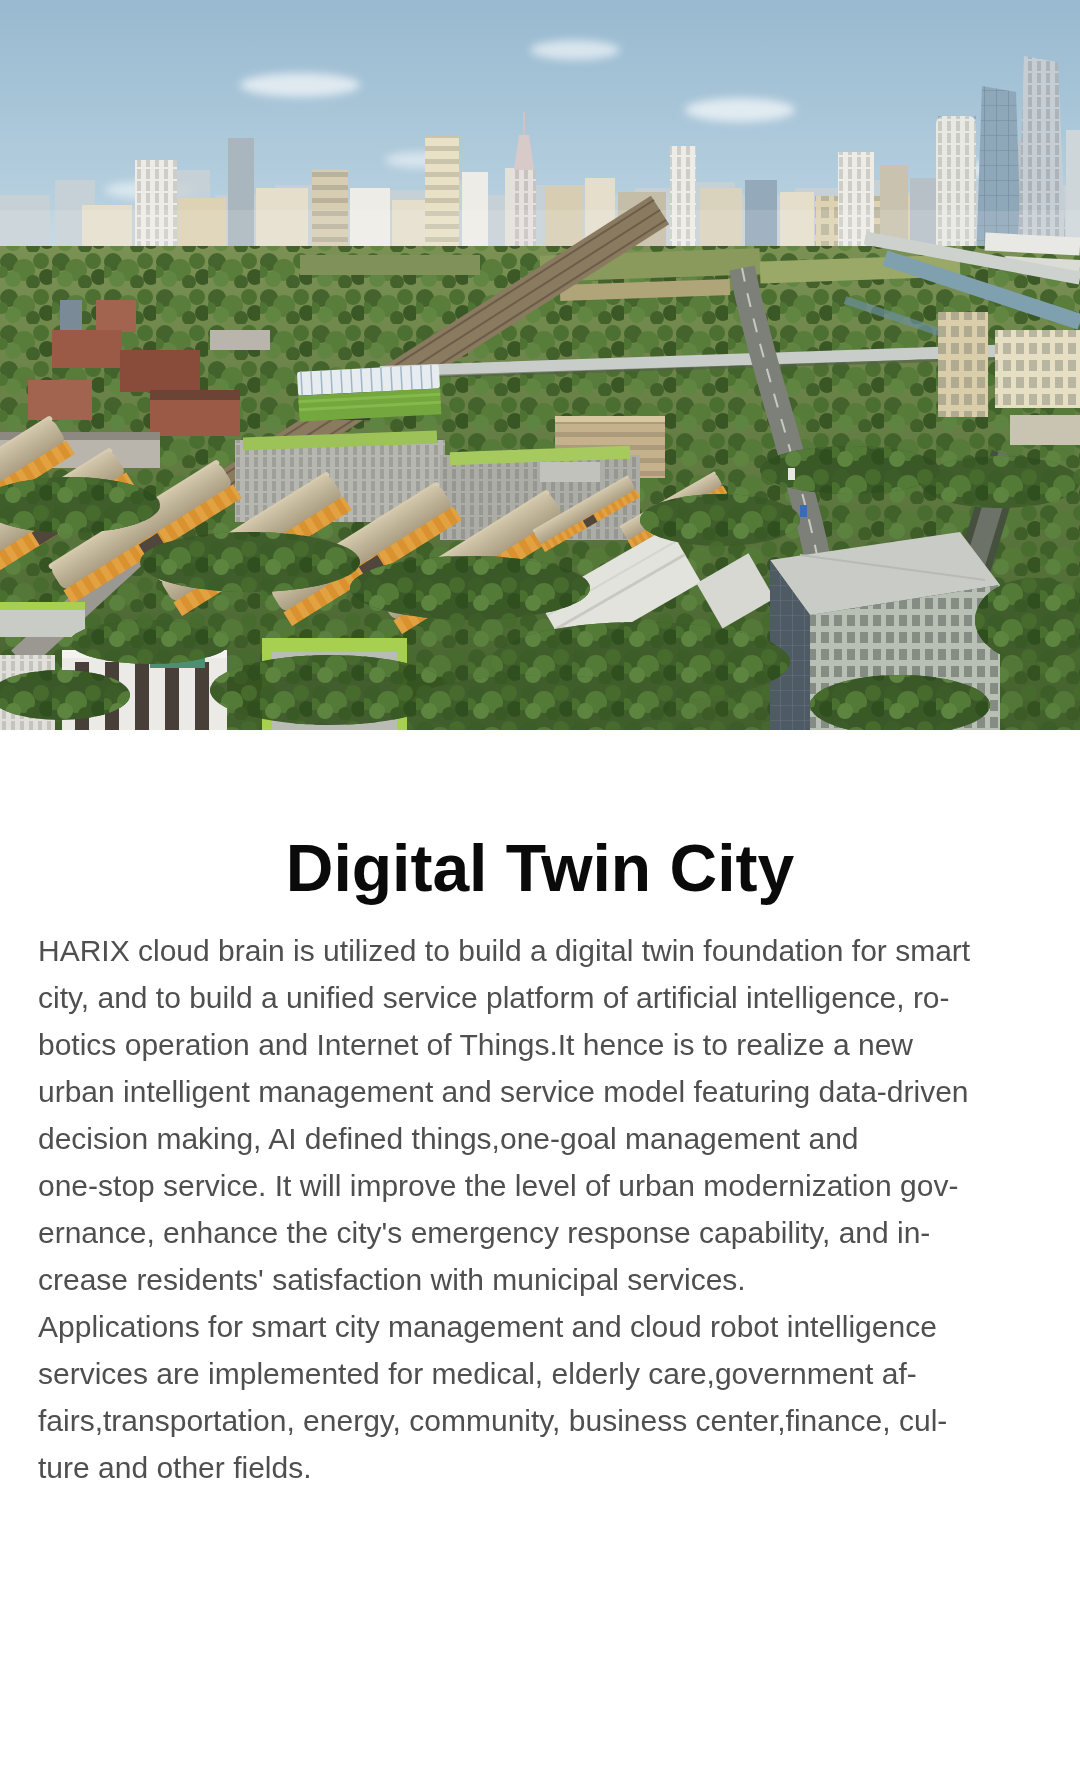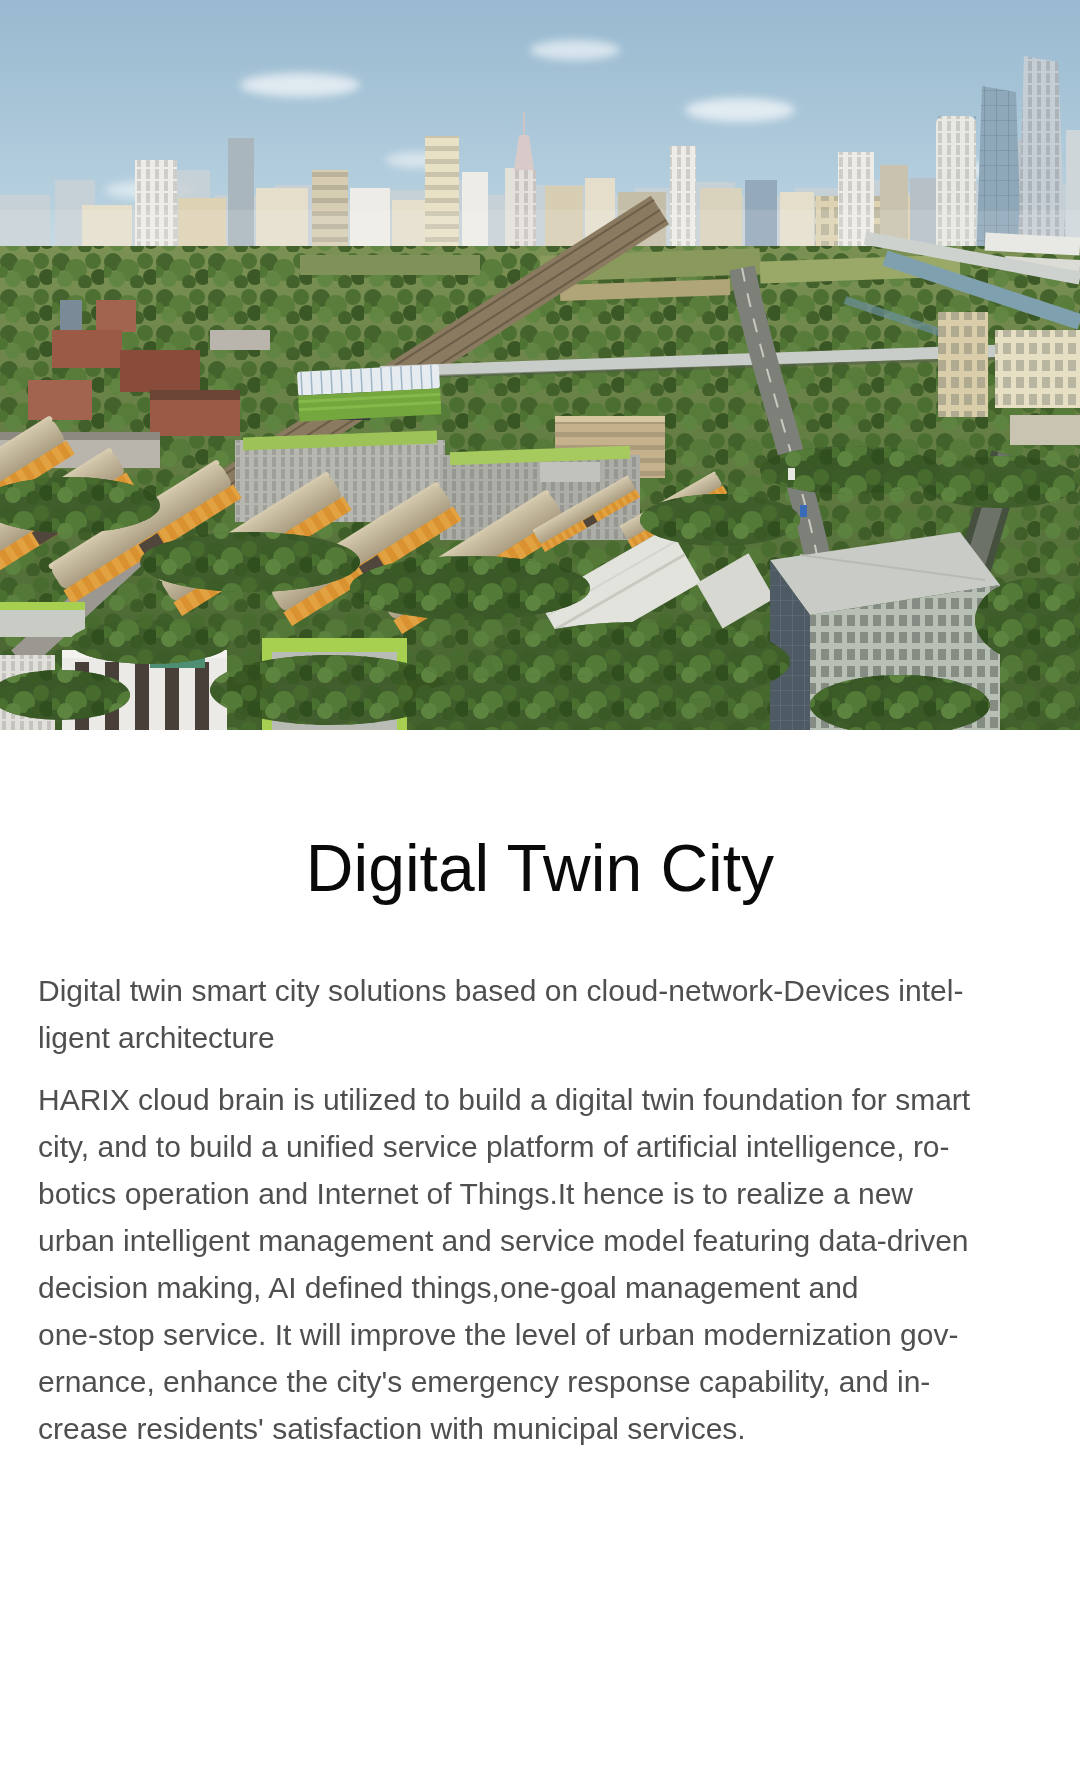--- a/index.html
+++ b/index.html
@@ -4,21 +4,21 @@
 <style>
   html,body{margin:0;padding:0;background:#ffffff;}
   body{font-family:"Liberation Sans", sans-serif;}
   .page{width:1080px;height:1791px;margin:0 auto;background:#fff;overflow:hidden;}
   .hero{margin:0;width:1080px;height:730px;line-height:0;}
   .hero svg{display:block;width:1080px;height:730px;}
   .content{padding:0 38px 0 38px;}
   h1.title{
     margin:96px 0 0 0;
     font-size:66px;
-    font-weight:400;
+    font-weight:700;
     line-height:1.3;
     color:#0a0a0a;
     text-align:center;
     letter-spacing:0;
   }
   p.para{
     margin:0;
     font-size:30px;
     line-height:47px;
     color:#4f4f4f;
@@ -326,27 +326,29 @@
         </g>
         <rect x="788" y="468" width="7" height="12" fill="#e8e8e2"></rect>
         <rect x="800" y="505" width="7" height="12" fill="#3a6ab8"></rect>
       </g>
     </svg>
   </figure>
 
   <main class="content">
     <h1 class="title">Digital Twin City</h1>
 
-    <p class="para intro">Digital twin smart city solutions based on cloud-network-Devices intel-
-ligent architecture</p>
 
     <p class="para body1">HARIX cloud brain is utilized to build a digital twin foundation for smart
 city, and to build a unified service platform of artificial intelligence, ro-
 botics operation and Internet of Things.It hence is to realize a new
 urban intelligent management and service model featuring data-driven
 decision making, AI defined things,one-goal management and
 one-stop service. It will improve the level of urban modernization gov-
 ernance, enhance the city's emergency response capability, and in-
 crease residents' satisfaction with municipal services.</p>
 
+    <p class="para body2">Applications for smart city management and cloud robot intelligence
+services are implemented for medical, elderly care,government af-
+fairs,transportation, energy, community, business center,finance, cul-
+ture and other fields.</p>
   </main>
 
 </div>
 
 </body></html>

